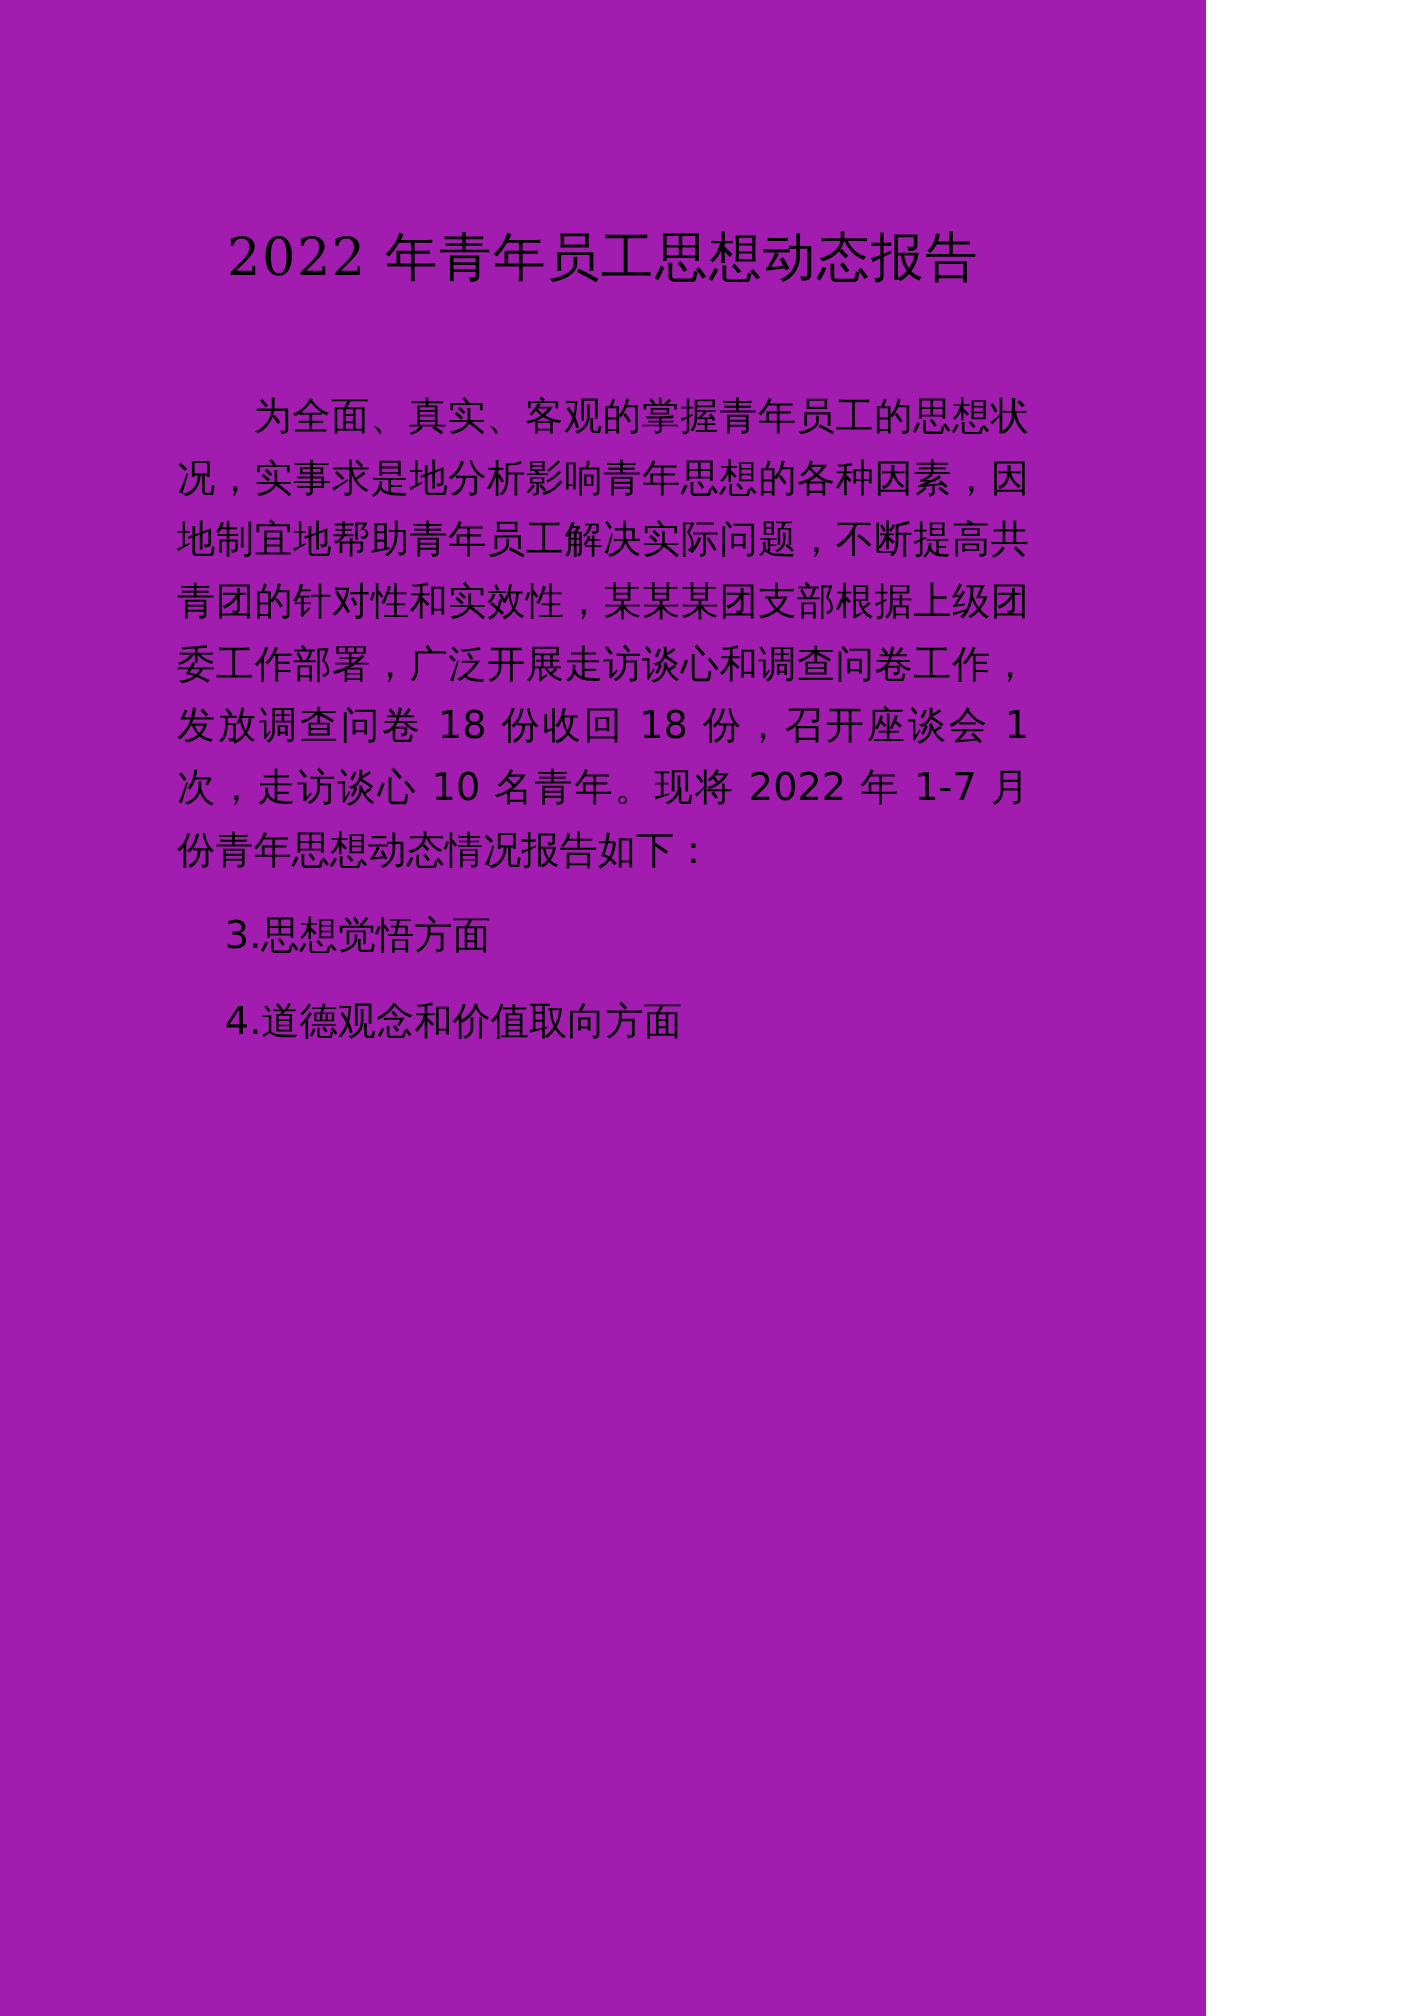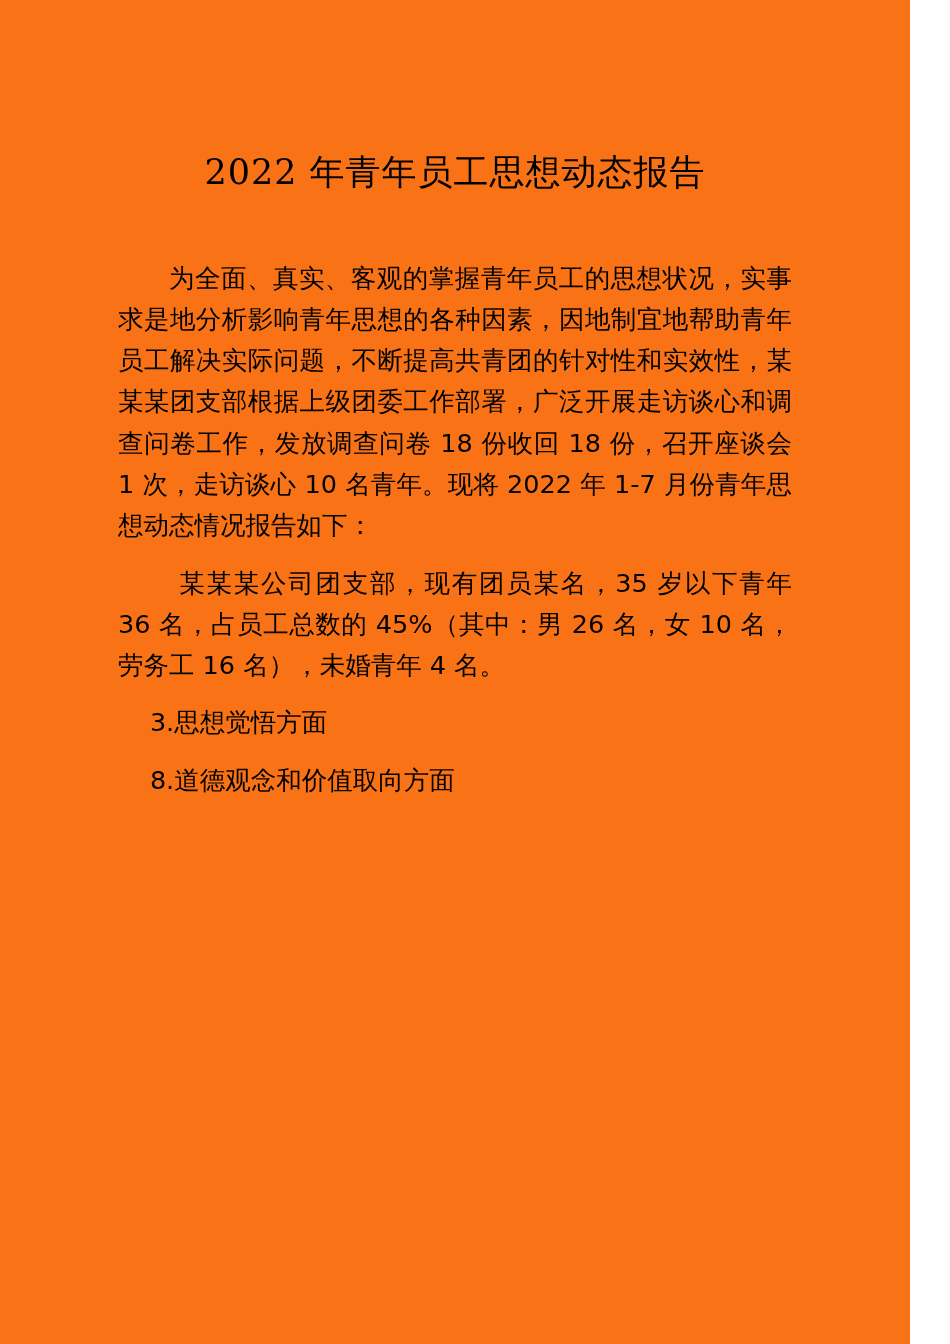--- a/index.html
+++ b/index.html
@@ -9,25 +9,25 @@
     background: #ffffff;
   }
   body {
     width: 950px;
     min-height: 1344px;
     font-family: "DejaVu Sans", "Liberation Sans", sans-serif;
     color: #000000;
     -webkit-font-smoothing: antialiased;
   }
   .page {
-    width: 910px;
+    width: 804px;
     min-height: 1344px;
     box-sizing: border-box;
     padding: 150px 118px 52px 118px;
-    background: #f97316;
+    background: #a21caf;
     position: relative;
   }
   .doc-title {
     font-family: "DejaVu Serif", "Liberation Serif", serif;
     font-size: 35px;
     line-height: 1.3;
     text-align: center;
     font-weight: normal;
     letter-spacing: 1px;
     margin: 0 0 62px 0;
@@ -59,23 +59,22 @@
 
 <div class="page">
 
   <h1 class="doc-title">2022 年青年员工思想动态报告</h1>
 
   <div class="body-block">
 
     <p class="para">为全面、真实、客观的掌握青年员工的思想状况，实事求是地分析影响青年思想的各种因素，因地制宜地帮助青年员工解决实际问题，不断提高共青团的针对性和实效性，某某某团支部根据上级团委工作部署，广泛开展走访谈心和调查问卷工作，发放调查问卷 18 份收回 18 份，召开座谈会 1 次，走访谈心 10 名青年。现将 2022 年 1-7 月份青年思想动态情况报告如下：</p>
 
 
-    <p class="para indent-space">某某某公司团支部，现有团员某名，35 岁以下青年 36 名，占员工总数的 45%（其中：男 26 名，女 10 名，劳务工 16 名），未婚青年 4 名。</p>
 
 
     <p class="para numbered">3.思想觉悟方面</p>
 
 
-    <p class="para numbered">8.道德观念和价值取向方面</p>
+    <p class="para numbered">4.道德观念和价值取向方面</p>
 
 
   </div>
 </div>
 
 </body></html>

